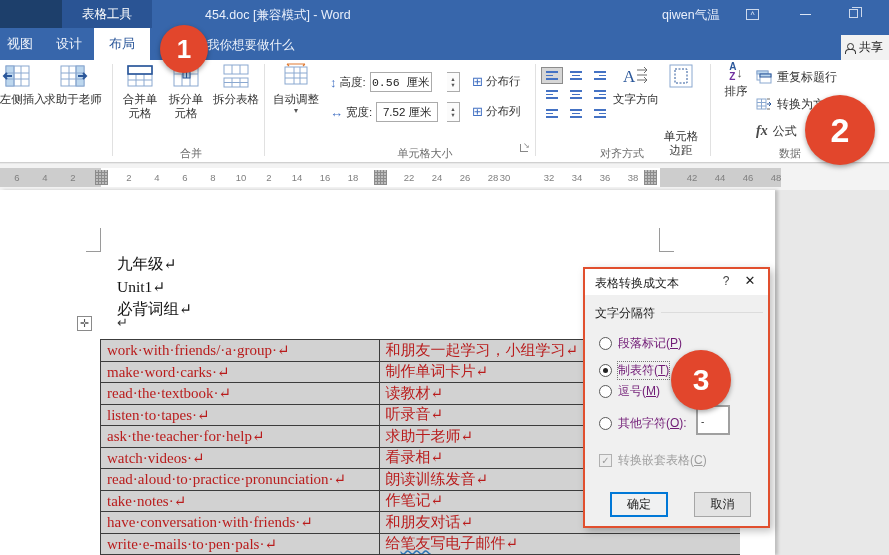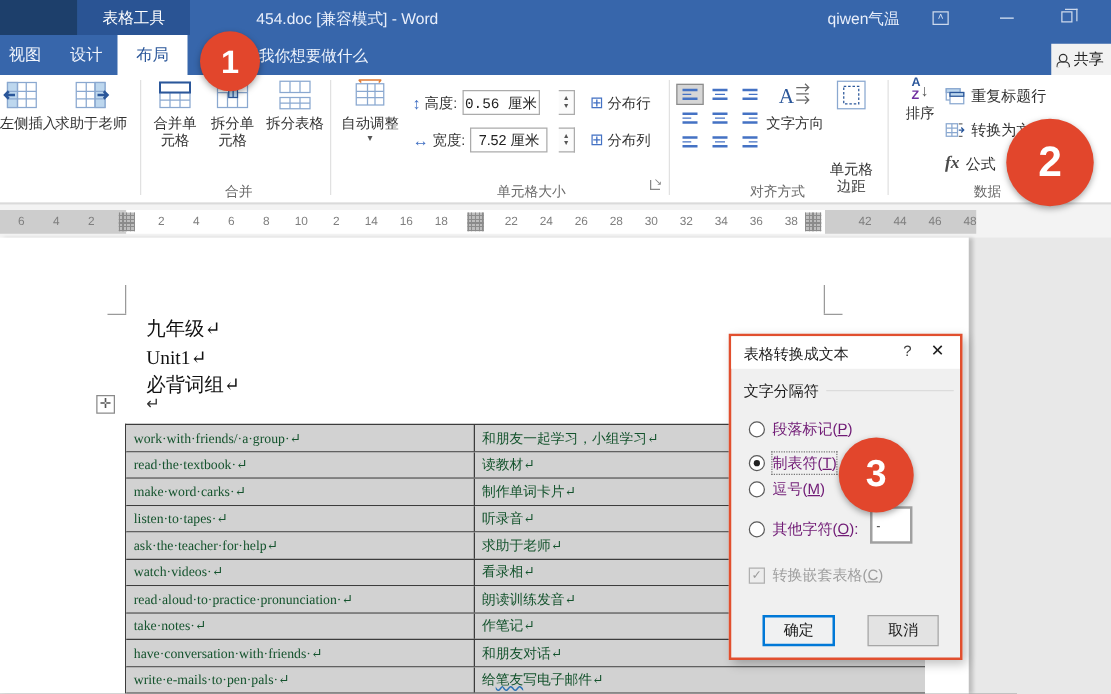--- a/index.html
+++ b/index.html
@@ -77,21 +77,21 @@
   .cropmark-v { position:absolute; width:1px; height:23px; background:#9a9a9a; }
   .cropmark-h { position:absolute; width:15px; height:1px; background:#9a9a9a; }
   .paras { position:absolute; left:117px; top:253px; font-family:"Liberation Serif","DejaVu Serif",serif;
            font-size:15.5px; color:#111; line-height:22.5px; }
   .table-handle { position:absolute; left:77px; top:316px; width:15px; height:15px; border:1px solid #8a8a8a;
                   background:#fff; color:#555; font-size:11px; line-height:13px; text-align:center; }
   .stray-pilcrow { position:absolute; left:117px; top:315px; font-size:13px; color:#333;
                    font-family:"Liberation Serif",serif; }
   .wtable { position:absolute; left:100px; top:339px; width:640px; border-top:1px solid #3c3c3c; border-left:1px solid #3c3c3c; }
   .wrow { display:flex; height:21.5px; border-bottom:1px solid #3c3c3c; background:#d2d2d2; }
-  .wcell { font-family:"Liberation Serif","DejaVu Serif",serif; font-size:11px; color:#14532d;
+  .wcell { font-family:"Liberation Serif","DejaVu Serif",serif; font-size:15px; color:#b91c1c;
            display:flex; align-items:center; white-space:nowrap; overflow:hidden; }
   .wcell.en { width:278px; padding-left:6px; }
   .wcell.zh { width:362px; padding-left:6px; border-left:1px solid #3c3c3c; }
   .wavy { text-decoration:underline; text-decoration-style:wavy; text-decoration-color:#2e74b5; }
 
   
   .dialog { position:absolute; left:583px; top:267px; width:187px; height:261px; background:#f0f0f0;
             border:2px solid #e14f2e; box-shadow:3px 3px 8px rgba(0,0,0,.25); z-index:40; }
   .dlg-titlebar { position:relative; height:26px; background:#fff; }
   .dlg-title { position:absolute; left:10px; top:6px; font-size:12px; color:#1a1a1a; }
@@ -374,21 +374,21 @@
         <span class="rtick" style="left: 204px;">8</span>
         <span class="rtick" style="left: 232px;">10</span>
         <span class="rtick" style="left: 260px;">2</span>
         <span class="rtick" style="left: 288px;">14</span>
         <span class="rtick" style="left: 316px;">16</span>
         <span class="rtick" style="left: 344px;">18</span>
         <span class="rtick" style="left: 400px;">22</span>
         <span class="rtick" style="left: 428px;">24</span>
         <span class="rtick" style="left: 456px;">26</span>
         <span class="rtick" style="left: 484px;">28</span>
-        <span class="rtick" style="left: 512px; text-align: right;">30</span>
+        <span class="rtick" style="left: 496px; text-align: right;">30</span>
         <span class="rtick" style="left: 540px;">32</span>
         <span class="rtick" style="left: 568px;">34</span>
         <span class="rtick" style="left: 596px;">36</span>
         <span class="rtick" style="left: 624px;">38</span>
         <span class="rtick" style="left: 683px;">42</span>
         <span class="rtick" style="left: 711px;">44</span>
         <span class="rtick" style="left: 739px;">46</span>
         <span class="rtick" style="left: 767px;">48</span>
       </div>
     <div class="hatch" style="left:95px;"></div>
@@ -409,26 +409,26 @@
     </div>
   <div class="table-handle">✛</div>
   <div class="stray-pilcrow">↵</div>
 
   <div class="wtable" id="word-table">
       <div class="wrow">
         <div class="wcell en">work·with·friends/·a·group·↵</div>
         <div class="wcell zh">和朋友一起学习，小组学习↵</div>
       </div>
       <div class="wrow">
+        <div class="wcell en">make·word·carks·↵</div>
+        <div class="wcell zh">制作单词卡片↵</div>
+      </div>
+      <div class="wrow">
         <div class="wcell en">read·the·textbook·↵</div>
         <div class="wcell zh">读教材↵</div>
-      </div>
-      <div class="wrow">
-        <div class="wcell en">make·word·carks·↵</div>
-        <div class="wcell zh">制作单词卡片↵</div>
       </div>
       <div class="wrow">
         <div class="wcell en">listen·to·tapes·↵</div>
         <div class="wcell zh">听录音↵</div>
       </div>
       <div class="wrow">
         <div class="wcell en">ask·the·teacher·for·help↵</div>
         <div class="wcell zh">求助于老师↵</div>
       </div>
       <div class="wrow">

